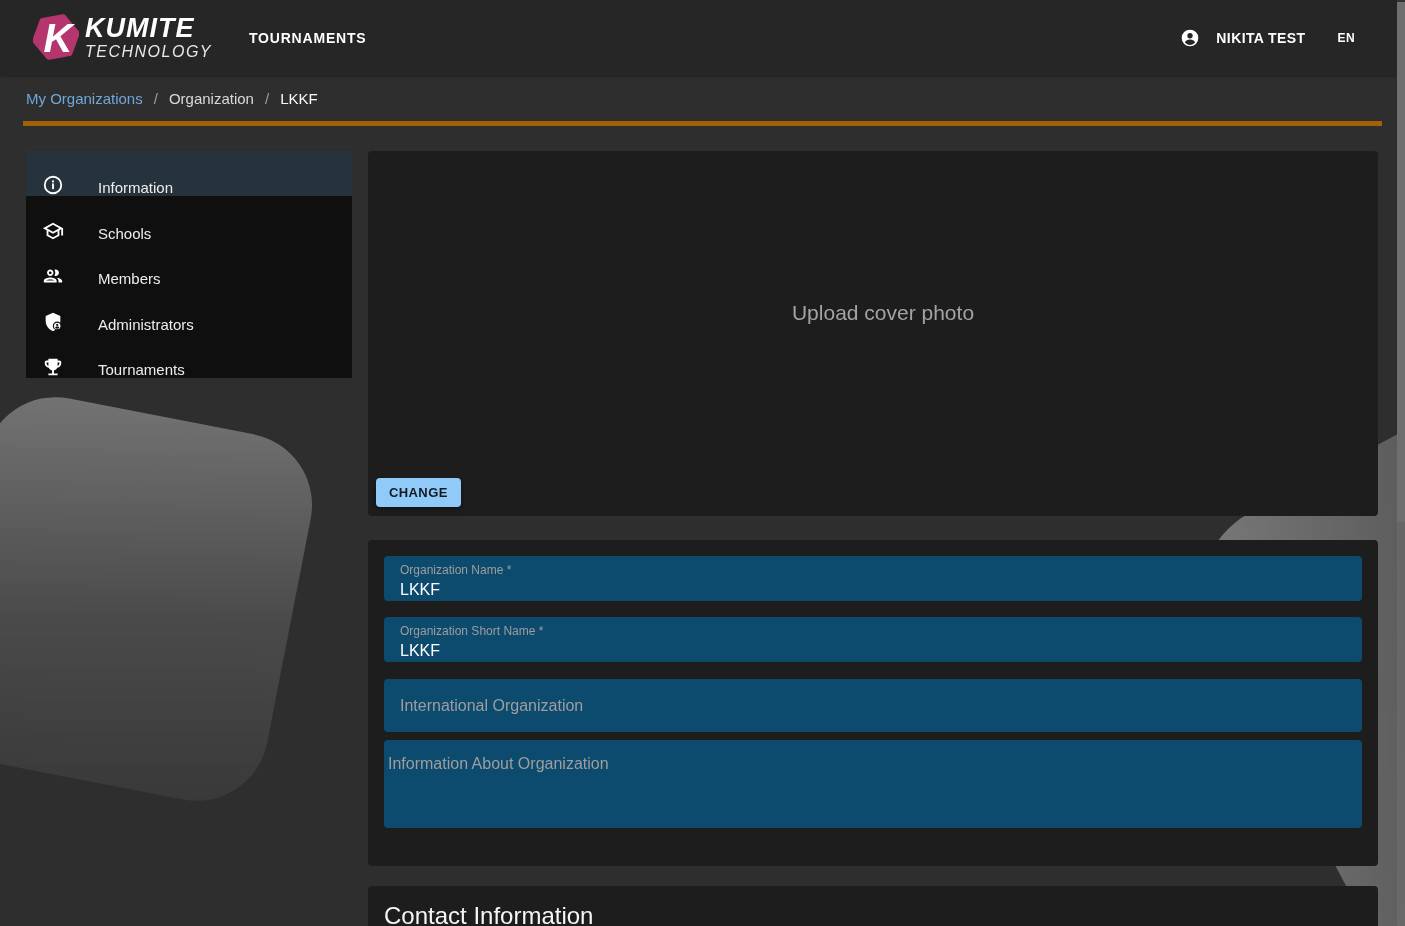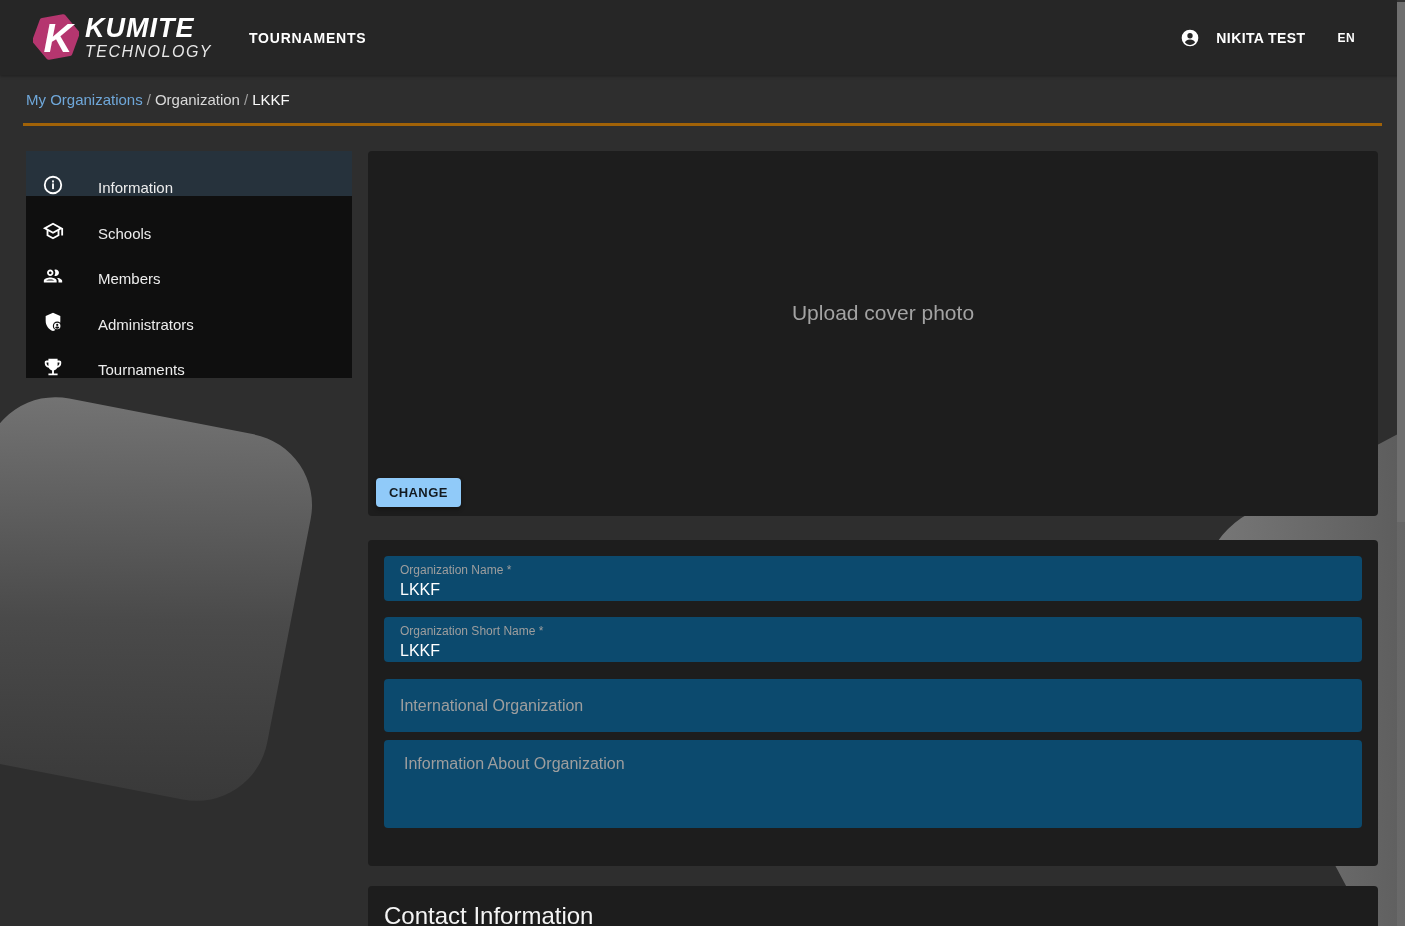--- a/index.html
+++ b/index.html
@@ -51,23 +51,23 @@
   }
   .header-right { margin-left:auto; display:flex; align-items:center; }
   .user { display:flex; align-items:center; cursor:pointer;gap:8px; }
   .user svg { width:20px; height:20px; }
   .user-name { margin-left:8px; font-size:14px; font-weight:bold; letter-spacing:.4px; }
   .lang { margin-left:32px; font-size:12px; font-weight:bold; letter-spacing:.4px; cursor:pointer; }
 
   
   .breadcrumb {
     position:absolute; left:23px; top:75px; width:1359px; height:51px; z-index:2;
-    display:flex; align-items:center; gap:4px;
+    display:flex; align-items:center; gap:11px;
     font-size:15px;
-    border-bottom:3px solid #a16207;
+    border-bottom:5px solid #a16207;
     padding-left:3px;
   }
   .crumb-link { color:#6fa7d9; text-decoration:none; cursor:pointer; }
   .crumb-sep { color:#9e9e9e; }
   .crumb-mid { color:#d9d9d9; }
   .crumb-current { color:#fafafa; }
 
   
   .sidebar { position:absolute; left:26px; top:151px; width:326px; z-index:2; background:#0f0f0f; }
   .side-item {
@@ -92,21 +92,21 @@
     box-shadow:0 2px 4px rgba(0,0,0,.4);
   }
 
   .form-card { top:540px; height:326px; padding:16px 16px 37px; }
   .field { background:#0c4a6e; border-radius:4px; width:978px; cursor:text; }
   .field-filled { height:45px; padding:7px 16px 0; margin-bottom:16px; }
   .field-label-sm { font-size:12px; color:#9e9e9e; }
   .field-value { font-size:16px; color:#fff; margin-top:4px; }
   .field-empty { height:53px; display:flex; align-items:center; padding:0 16px; font-size:16px; color:#9e9e9e; margin-bottom:8px; }
   .mb17 { margin-bottom:17px; }
-  .field-textarea { height:88px; padding:15px 20px 0; font-size:16px; color:#9e9e9e; }
+  .field-textarea { height:88px; padding:15px 4px 0; font-size:16px; color:#9e9e9e; }
 
   .contact-card { top:886px; height:240px; padding:16px; }
   .contact-title { font-size:24px; font-weight:400; color:#f5f5f5; }
 
   
   .scrollbar-track {
     position:absolute; right:0; top:0; width:8px; height:926px;
     background:rgba(255,255,255,.06); z-index:8;
   }
   .scrollbar-thumb {

